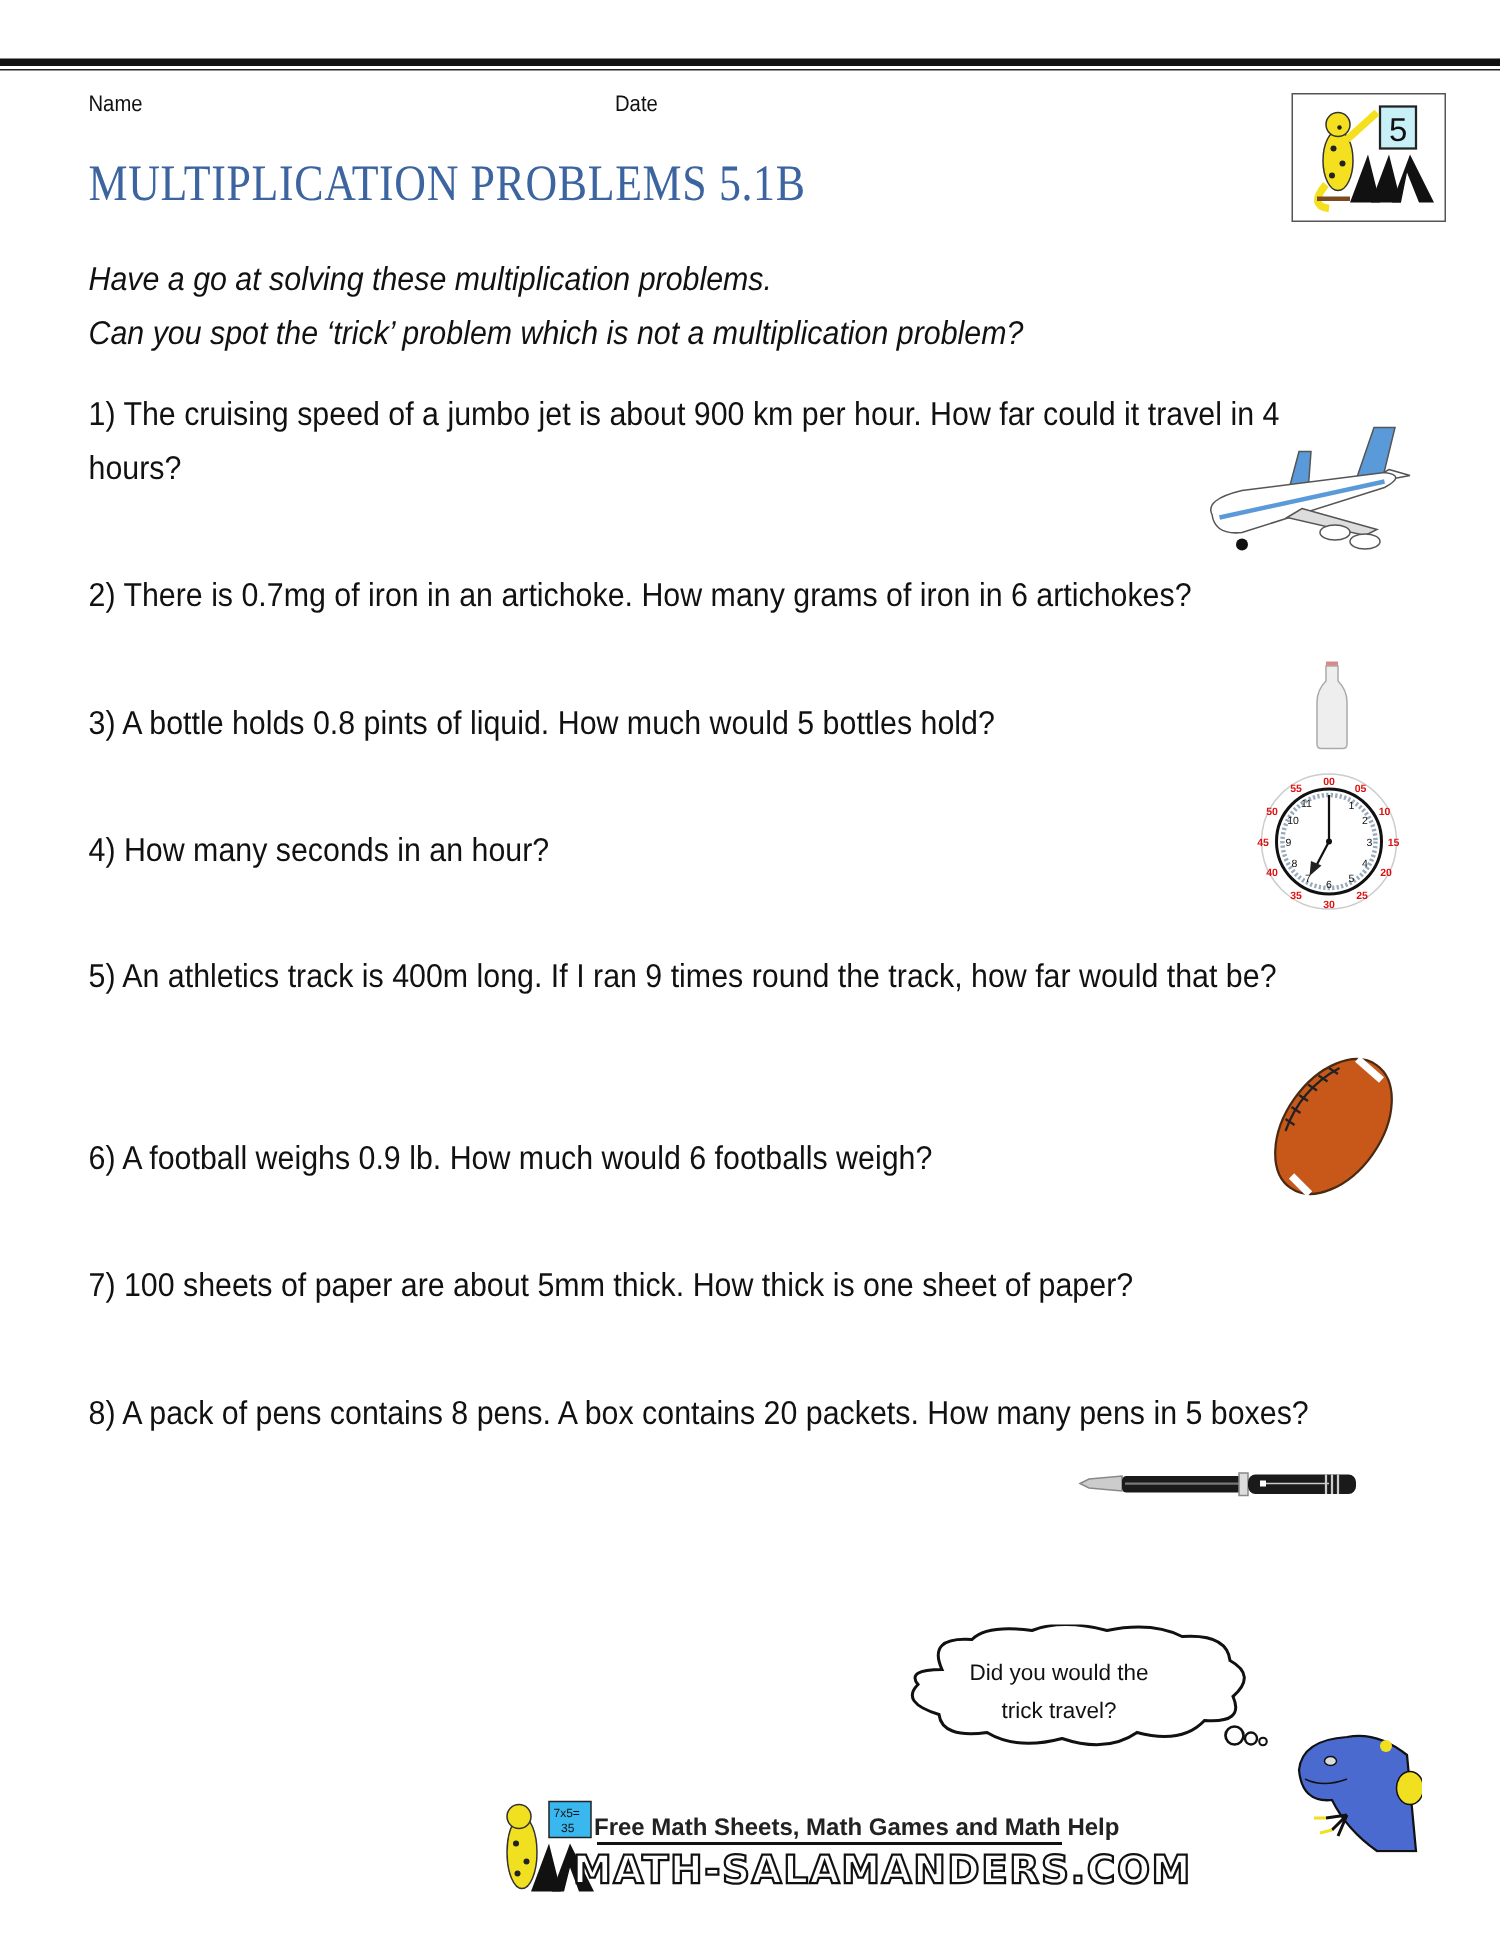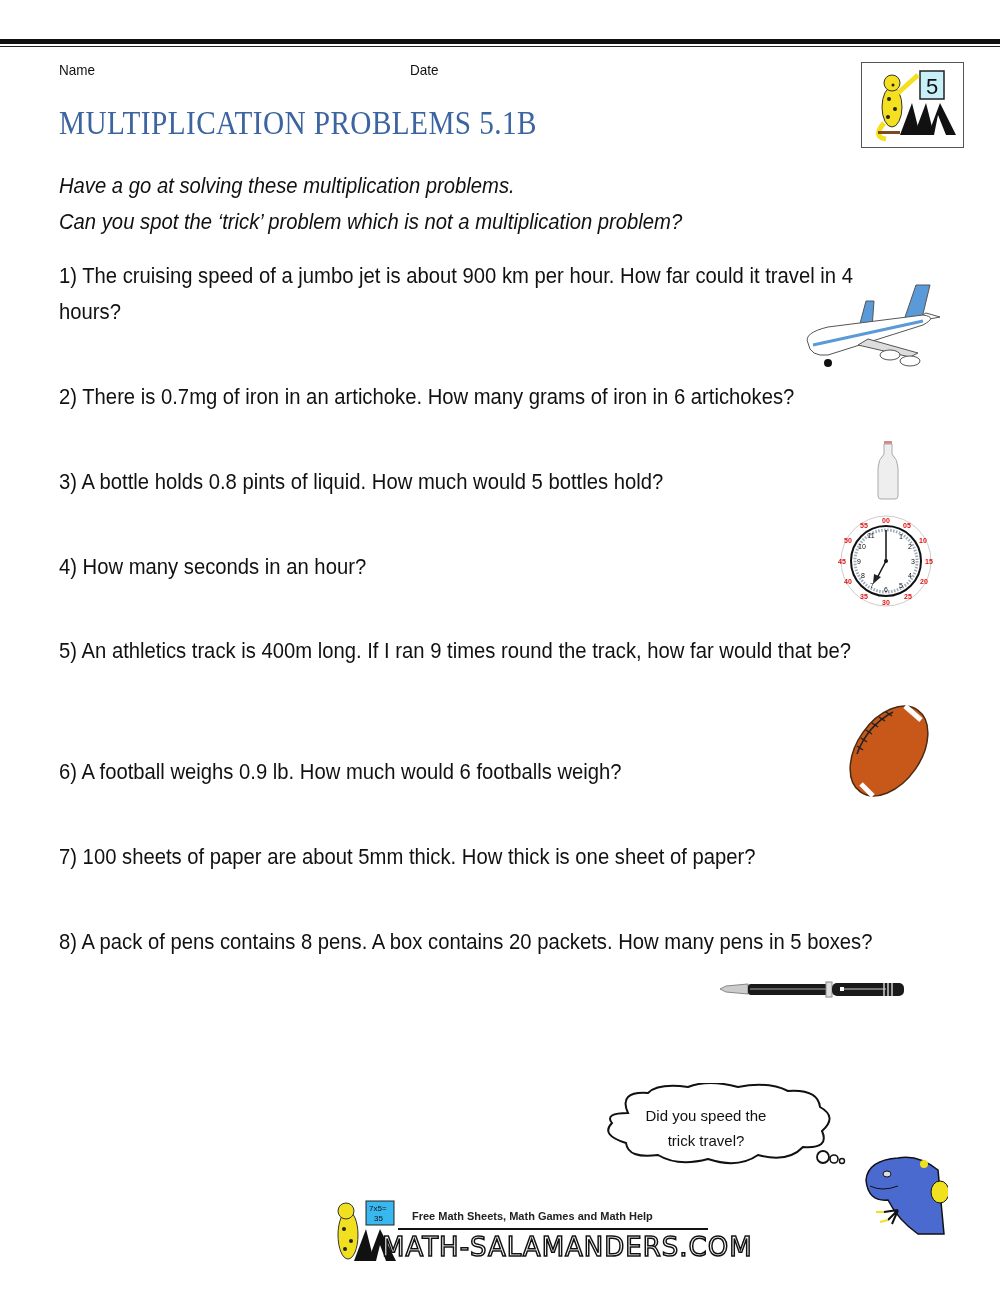--- a/index.html
+++ b/index.html
@@ -8,23 +8,23 @@
   .abs { position: absolute; }
   .rule-thick { left: 0; top: 39px; width: 1000px; height: 5px; background: #111; }
   .rule-thin { left: 0; top: 46px; width: 1000px; height: 1px; background: #222; }
   .label { font-size: 15px; color: #111; font-family: "Liberation Sans", sans-serif; transform: scaleX(0.9); transform-origin: left; }
   .title { left: 59px; top: 104px; font-family: "Liberation Serif", "DejaVu Serif", serif;
            font-size: 34px; color: #3c64a0; letter-spacing: 0.5px; transform: scaleX(0.86); transform-origin: left; white-space: nowrap; }
   .intro { left: 59px; font-style: italic; font-size: 22px; transform: scaleX(0.92); transform-origin: left; white-space: nowrap; }
   .q { left: 59px; font-size: 22px; line-height: 36px; width: 900px; transform: scaleX(0.92); transform-origin: left; }
   .logo-box { left: 861px; top: 62px; width: 101px; height: 84px; border: 1px solid #555; background: #fff; }
   .bubble-text { left: 606px; top: 1103px; width: 200px; text-align: center; font-size: 15px; line-height: 25px; }
-  .footer-tag { left: 412px; top: 1210px; font-size: 11px; font-weight: bold; color: #222; }
+  .footer-tag { left: 396px; top: 1210px; font-size: 16px; font-weight: bold; color: #222; }
   .footer-line { left: 398px; top: 1228px; width: 310px; height: 2px; background: #111; }
-  .footer-site { left: 382px; top: 1232px; font-size: 26px; font-weight: normal; letter-spacing: 1px; color: #fff;
+  .footer-site { left: 382px; top: 1232px; font-size: 26px; font-weight: bold; letter-spacing: 1px; color: #fff;
                  -webkit-text-stroke: 1.5px #111; font-family: "DejaVu Sans", sans-serif; white-space: nowrap; }
 </style>
 </head>
 <body>
 
 <div class="abs rule-thick"></div>
 <div class="abs rule-thin"></div>
 
 <div class="abs label" style="left:59px; top:61px;">Name</div>
 <div class="abs label" style="left:410px; top:61px;">Date</div>
@@ -144,21 +144,21 @@
   <line x1="174" y1="5" x2="174" y2="18" stroke="#ccc" stroke-width="1.5"></line>
 </svg>
 
 <svg class="abs" style="left:598px; top:1083px;" width="260" height="90" viewBox="0 0 260 90">
   <path d="M30,30 Q20,8 50,10 Q60,0 90,4 Q110,-4 140,4 Q170,-2 190,8 Q220,6 222,24 Q240,34 224,48 Q232,66 205,64 Q190,80 160,72 Q140,86 110,76 Q80,84 60,72 Q30,76 28,60 Q2,52 14,40 Q6,30 30,30 Z" fill="#fff" stroke="#111" stroke-width="2"></path>
   <circle cx="225" cy="74" r="6" fill="#fff" stroke="#111" stroke-width="1.8"></circle>
   <circle cx="236" cy="76" r="4" fill="#fff" stroke="#111" stroke-width="1.6"></circle>
   <circle cx="244" cy="78" r="2.5" fill="#fff" stroke="#111" stroke-width="1.4"></circle>
 </svg>
 <div class="abs bubble-text">
-  <div>Did you speed the</div>
+  <div>Did you would the</div>
   <div>trick travel?</div>
 </div>
 
 <svg class="abs" style="left:858px; top:1150px;" width="90" height="85" viewBox="0 0 90 85">
   <path d="M8,30 Q10,10 40,8 Q60,4 80,20 L86,84 L60,84 Q40,70 30,50 Q10,52 8,30 Z" fill="#4a6ad0" stroke="#111" stroke-width="1.5"></path>
   <ellipse cx="82" cy="42" rx="9" ry="11" fill="#f0e020" stroke="#111"></ellipse>
   <circle cx="66" cy="14" r="4" fill="#f0e020"></circle>
   <ellipse cx="29" cy="24" rx="4" ry="3" fill="#ddd" stroke="#111"></ellipse>
   <path d="M12,36 Q24,42 40,36" stroke="#111" fill="none"></path>
   <path d="M40,60 L30,70 M40,60 L26,62 M40,60 L34,74" stroke="#111" stroke-width="2"></path>

